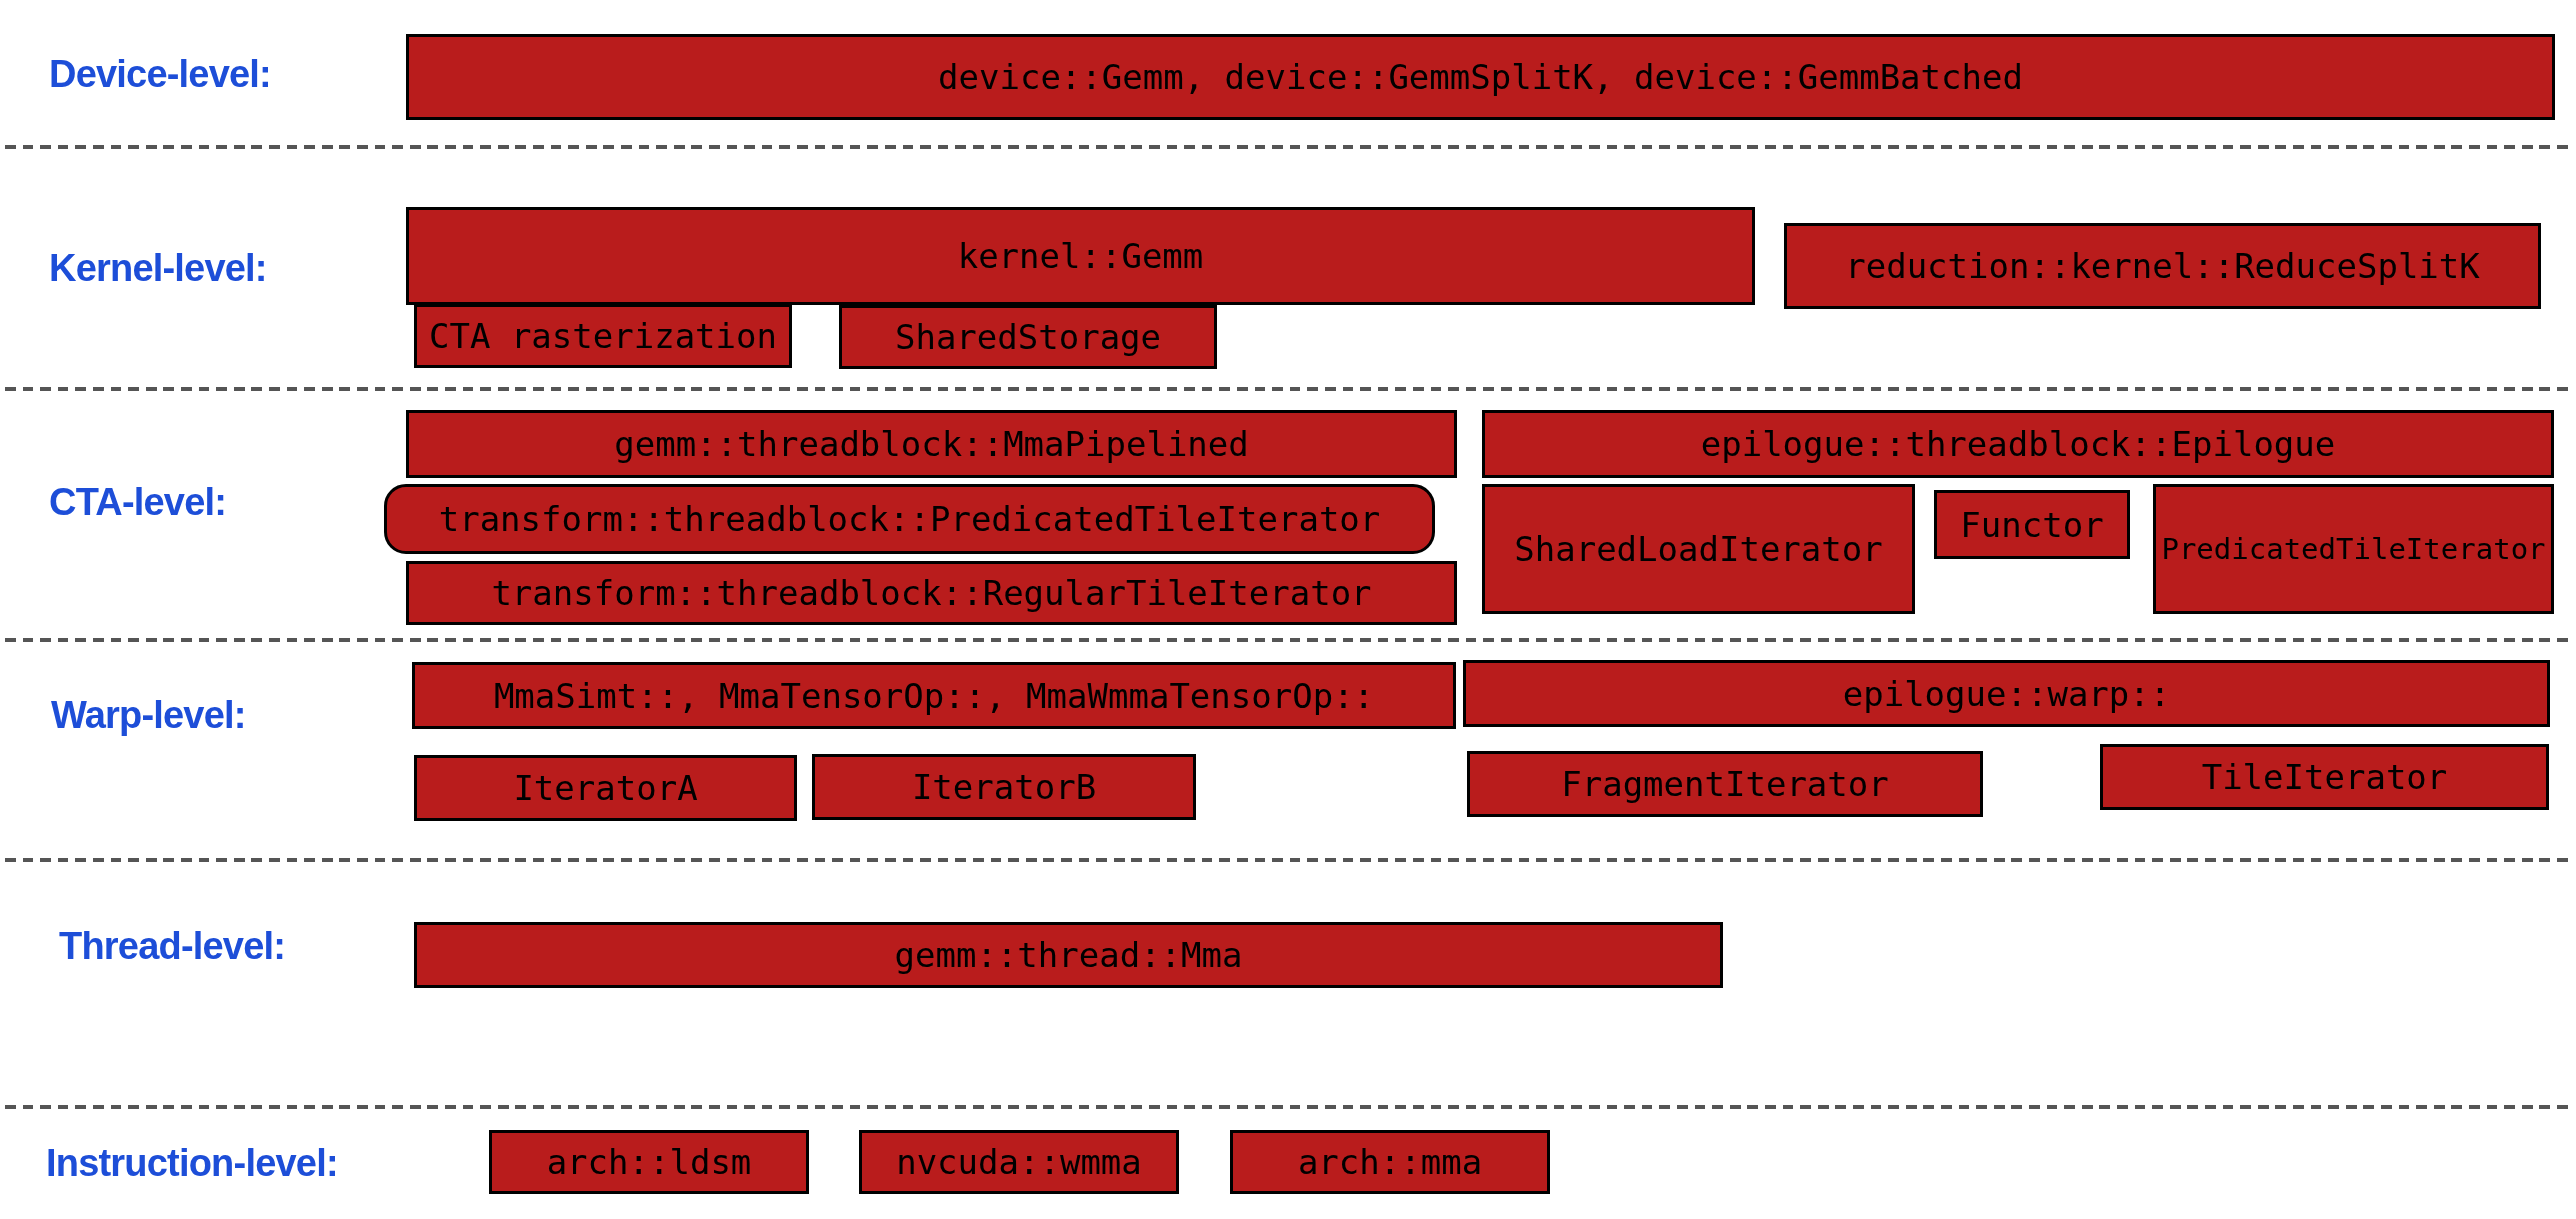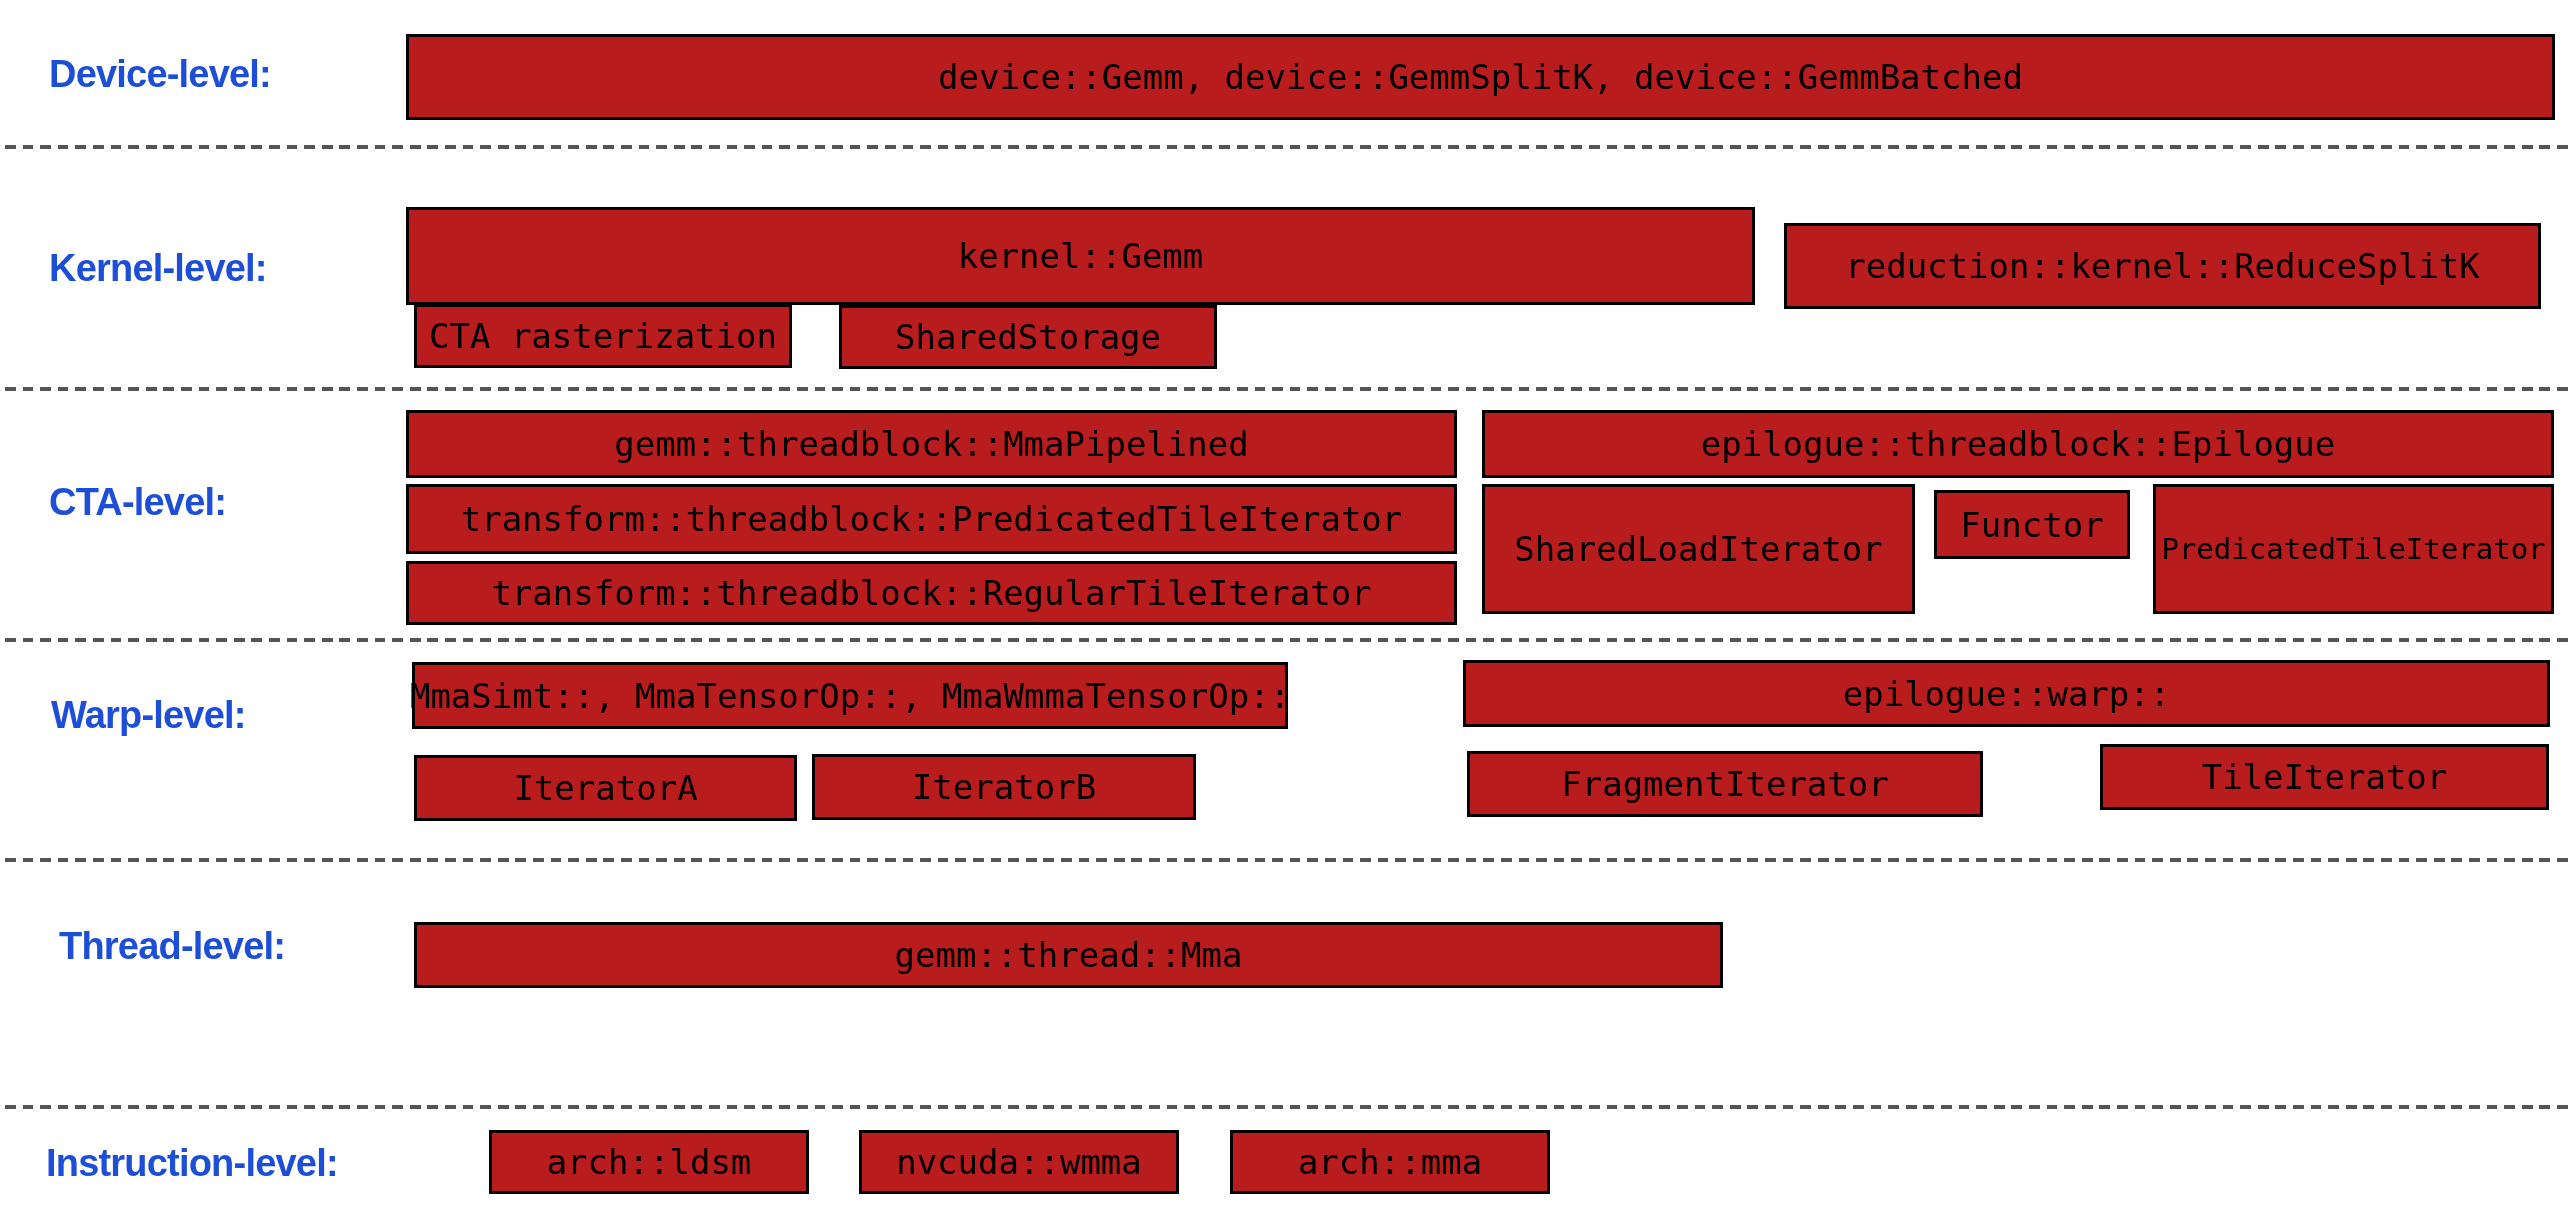--- a/index.html
+++ b/index.html
@@ -59,27 +59,27 @@
 
   <div class="box" style="left:406px;top:34px;width:2149px;height:86px;">device::Gemm, device::GemmSplitK, device::GemmBatched</div>
 
   <div class="box" style="left:406px;top:207px;width:1349px;height:98px;">kernel::Gemm</div>
   <div class="box" style="left:1784px;top:211px;width:757px;height:86px;margin-top:12px;">reduction::kernel::ReduceSplitK</div>
   <div class="box" style="left:414px;top:304px;width:378px;height:64px;">CTA rasterization</div>
   <div class="box" style="left:839px;top:305px;width:378px;height:64px;">SharedStorage</div>
 
   <div class="box" style="left:406px;top:410px;width:1051px;height:68px;">gemm::threadblock::MmaPipelined</div>
   <div class="box" style="left:1482px;top:410px;width:1072px;height:68px;">epilogue::threadblock::Epilogue</div>
-  <div class="box" style="left:406px;top:484px;width:1051px;height:70px;">transform::threadblock::PredicatedTileIterator</div>
+  <div class="box" style="left:384px;top:484px;width:1051px;height:70px;border-radius:22px;">transform::threadblock::PredicatedTileIterator</div>
   <div class="box" style="left:406px;top:561px;width:1051px;height:64px;">transform::threadblock::RegularTileIterator</div>
   <div class="box" style="left:1482px;top:484px;width:433px;height:130px;">SharedLoadIterator</div>
   <div class="box" style="left:1934px;top:490px;width:196px;height:69px;">Functor</div>
   <div class="box small-text" style="left:2153px;top:484px;width:401px;height:130px;">PredicatedTileIterator</div>
 
-  <div class="box" style="left:412px;top:662px;width:876px;height:67px;">MmaSimt::, MmaTensorOp::, MmaWmmaTensorOp::</div>
+  <div class="box" style="left:412px;top:662px;width:1044px;height:67px;">MmaSimt::, MmaTensorOp::, MmaWmmaTensorOp::</div>
   <div class="box" style="left:1463px;top:660px;width:1087px;height:67px;">epilogue::warp::</div>
   <div class="box" style="left:414px;top:755px;width:383px;height:66px;">IteratorA</div>
   <div class="box" style="left:812px;top:754px;width:384px;height:66px;">IteratorB</div>
   <div class="box" style="left:1467px;top:751px;width:516px;height:66px;">FragmentIterator</div>
   <div class="box" style="left:2100px;top:744px;width:449px;height:66px;">TileIterator</div>
 
   <div class="box" style="left:414px;top:922px;width:1309px;height:66px;">gemm::thread::Mma</div>
 
   <div class="box" style="left:489px;top:1130px;width:320px;height:64px;">arch::ldsm</div>
   <div class="box" style="left:859px;top:1130px;width:320px;height:64px;">nvcuda::wmma</div>

